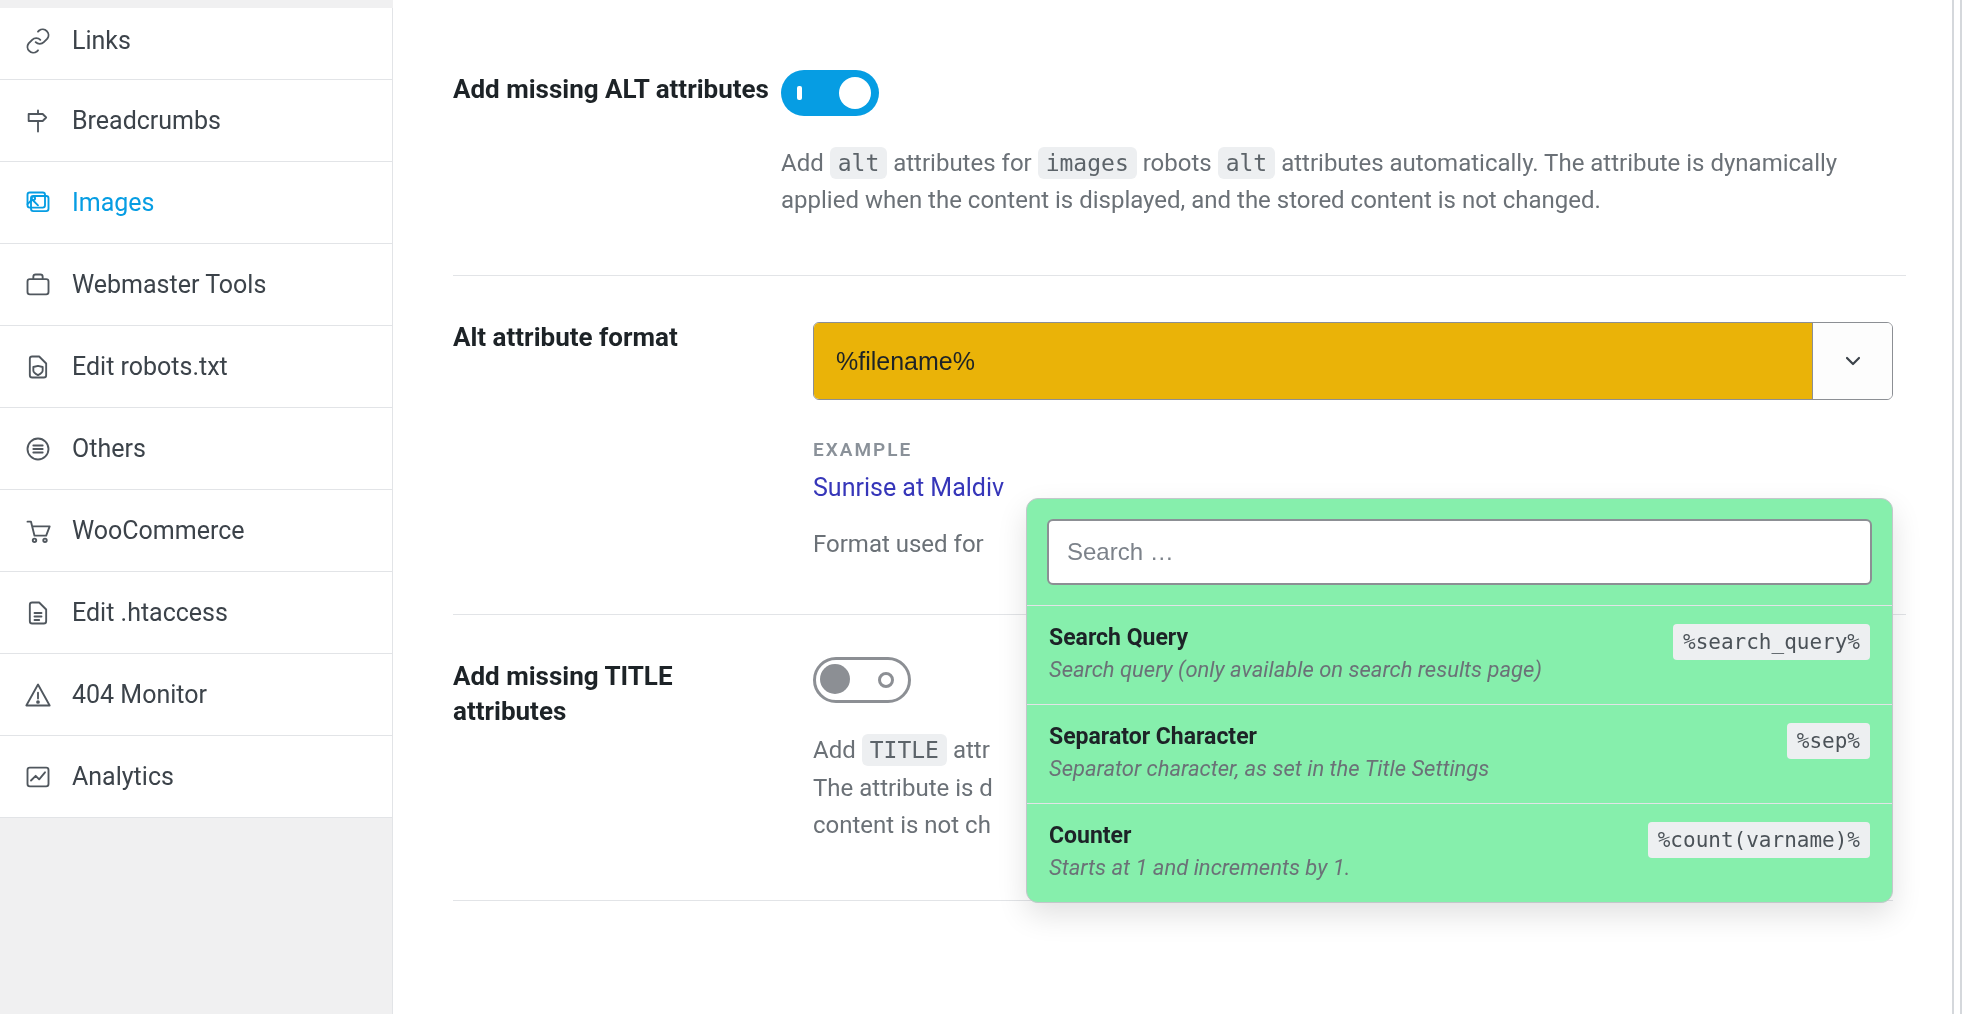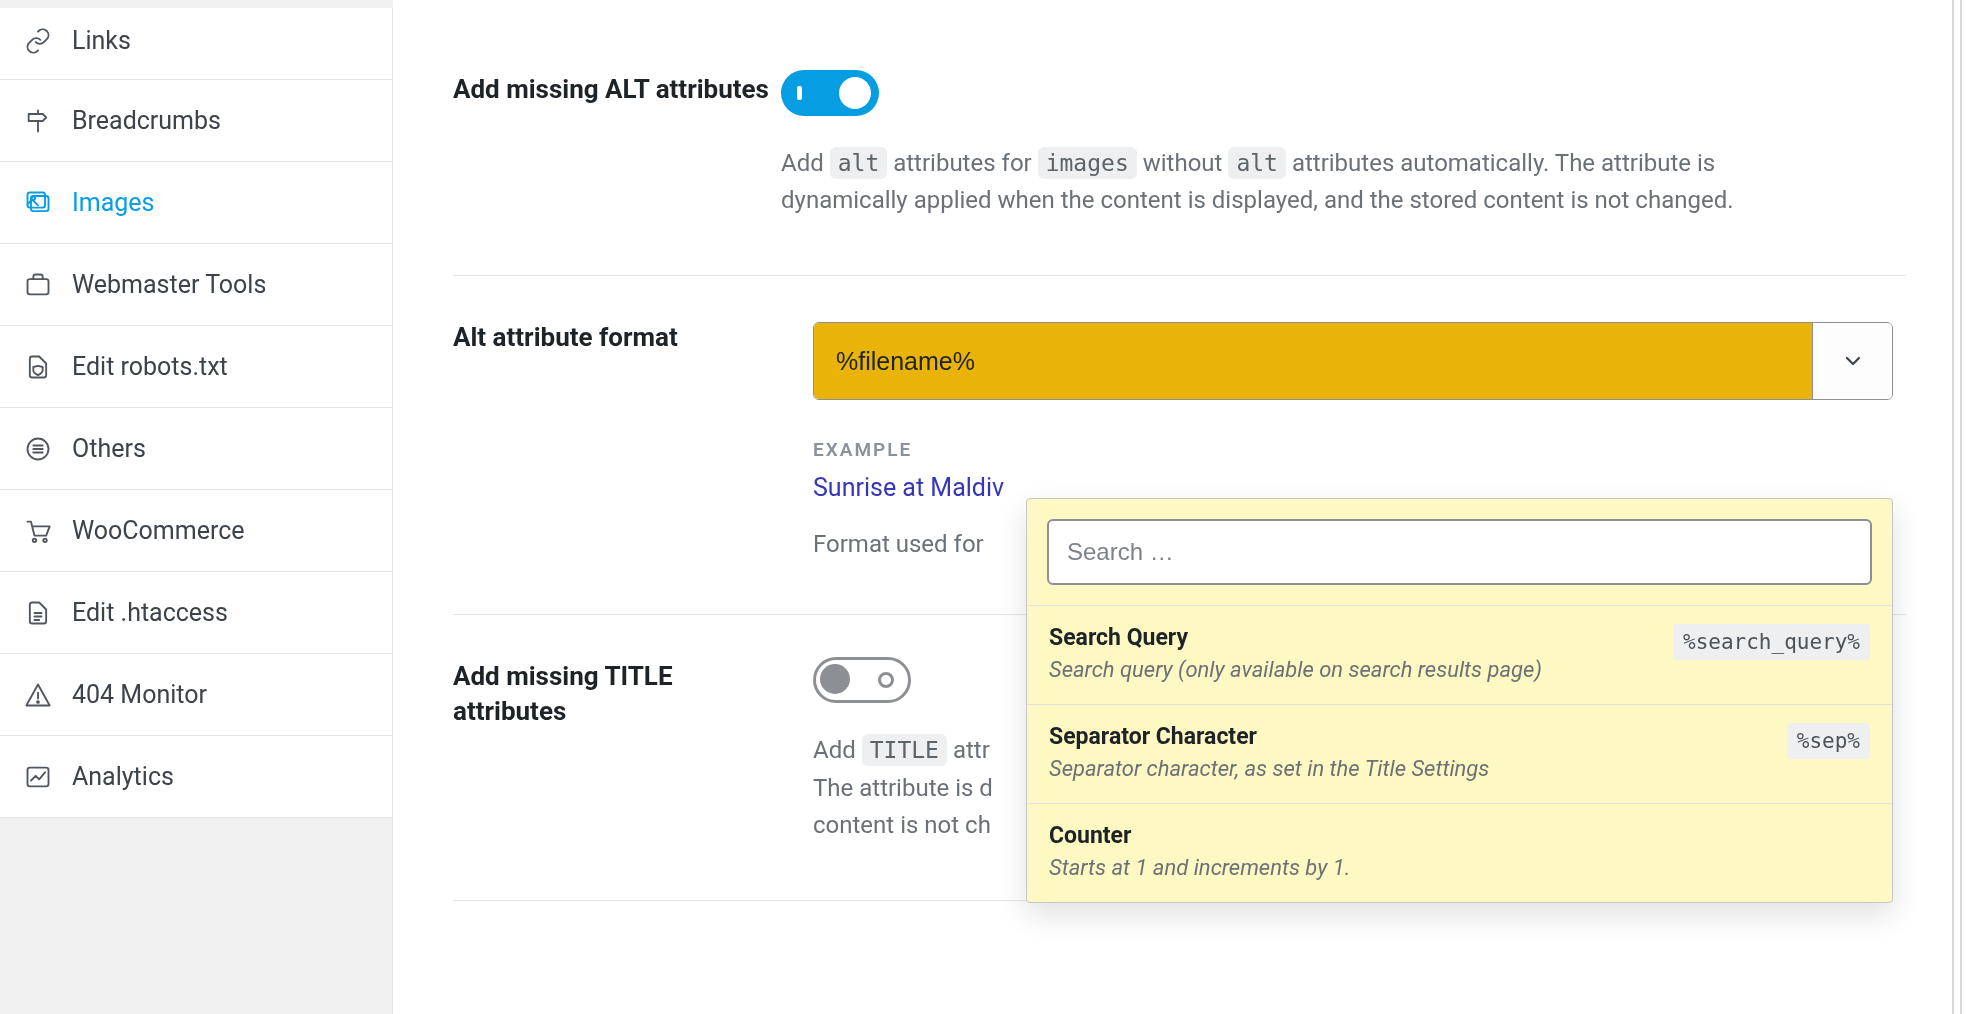--- a/index.html
+++ b/index.html
@@ -219,22 +219,22 @@
     border-left:2px solid #d5d8dc;
   }
 
   
   .popover {
     position: absolute;
     left: 1026px;
     top: 498px;
     width: 867px;
     border: 1.5px solid #c3c7cb;
-    border-radius: 4px;
-    background: #fef9c3;
+    border-radius: 12px;
+    background: #86efac;
     box-shadow: 0 12px 30px rgba(0,0,0,0.12);
     overflow: hidden;
   }
   .popover .search-wrap {
     padding: 20px;
   }
   .popover .search-input {
     width: 100%;
     height: 66px;
     border: 2px solid #8c8f94;
@@ -390,21 +390,21 @@
     <section class="setting-row" style="padding-top:68px;gap:8px;">
       <div class="setting-label-col">
         <div class="setting-label">Add missing ALT attributes</div>
       </div>
       <div class="setting-field-col">
         <div class="toggle on">
           <span class="mark"></span>
           <span class="knob"></span>
         </div>
         <p class="desc">
-          <span>Add </span><code class="inline">alt</code><span> attributes for </span><code class="inline">images</code><span> without </span><code class="inline">alt</code><span> attributes automatically. The attribute is dynamically applied when the content is displayed, and the stored content is not changed.</span>
+          <span>Add </span><code class="inline">alt</code><span> attributes for </span><code class="inline">images</code><span> robots </span><code class="inline">alt</code><span> attributes automatically. The attribute is dynamically applied when the content is displayed, and the stored content is not changed.</span>
         </p>
       </div>
     </section>
 
     <section class="setting-row">
       <div class="setting-label-col">
         <div class="setting-label">Alt attribute format</div>
       </div>
       <div class="setting-field-col">
         <div class="input-group">
@@ -461,15 +461,16 @@
         <div class="title">Separator Character</div>
         <div class="sub">Separator character, as set in the Title Settings</div>
       </div>
       <div class="tag">%sep%</div>
     </li>
     <li class="popover-item">
       <div class="info">
         <div class="title">Counter</div>
         <div class="sub">Starts at 1 and increments by 1.</div>
       </div>
+      <div class="tag">%count(varname)%</div>
     </li>
   </ul>
 </div>
 
 </body></html>

